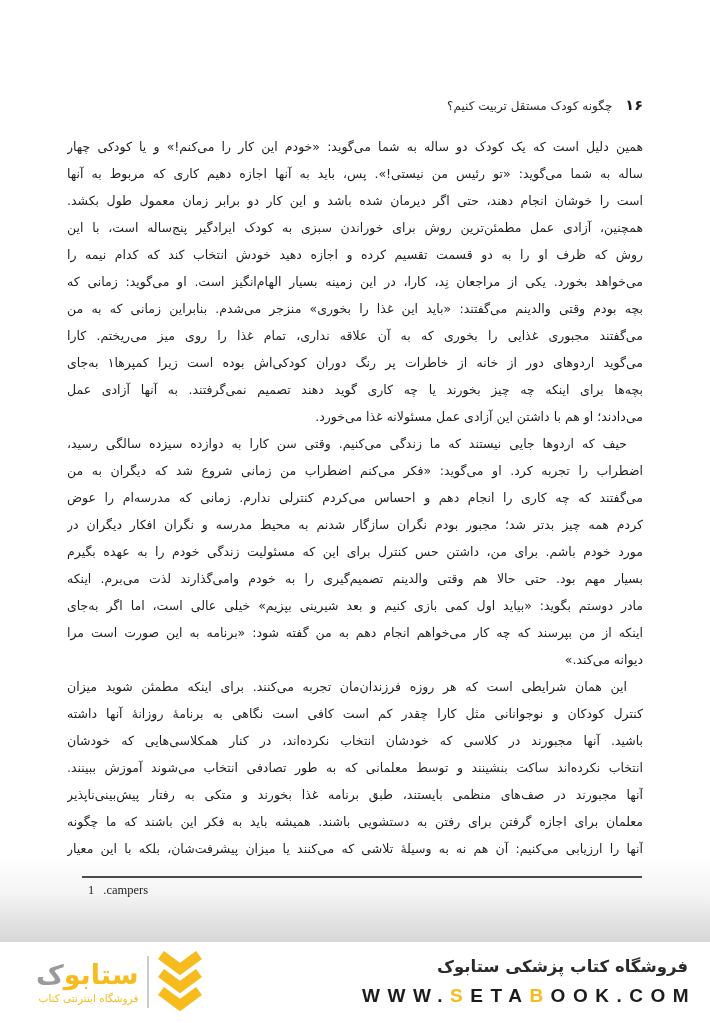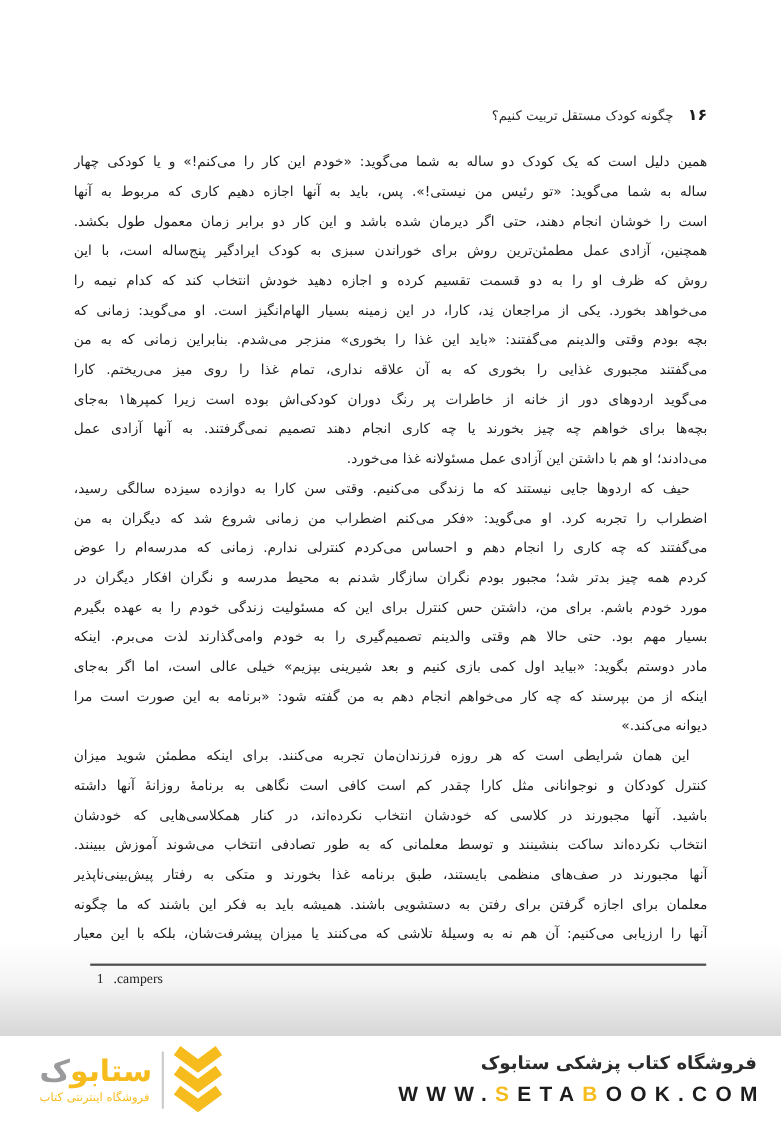--- a/index.html
+++ b/index.html
@@ -33,21 +33,21 @@
   }
   .footnote .fn-num{margin-right:9px;}
   
   .page-shadow{
     position:absolute;top:856px;left:0;width:710px;height:86px;
     background:linear-gradient(180deg,#ffffff 0%,#f4f4f4 45%,#e3e3e3 75%,#d7d7d7 100%);
   }
   
   .footer{position:absolute;top:942px;left:0;width:710px;height:81px;background:#ffffff;}
   .footer-brand{position:absolute;left:36px;top:9px;display:flex;align-items:center;gap:9px;}
-  .brand-text{display:flex;flex-direction:column;align-items:flex-start;}
+  .brand-text{display:flex;flex-direction:column;align-items:flex-end;}
   .brand-wordmark{
     direction:rtl;font-size:27px;font-weight:bold;line-height:30px;
     color:#f6bc1d;letter-spacing:1px;
   }
   .brand-wordmark .wm-accent{color:#9a9a9c;}
   .brand-tagline{direction:rtl;font-size:10.5px;color:#f6bc1d;margin-top:2px;}
   .brand-divider{width:1.5px;height:52px;background:#cccccc;}
   .footer-right{position:absolute;right:14px;top:12px;text-align:right;}
   .store-title{direction:rtl;font-size:16.5px;color:#2b2b2b;padding-left:2px;padding-right:8px;line-height:26px;font-weight:bold;}
   .site-url{
@@ -70,21 +70,21 @@
   <div class="body-text">
     <div class="line">همین دلیل است که یک کودک دو ساله به شما می‌گوید: «خودم این کار را می‌کنم!» و یا کودکی چهار</div>
     <div class="line">ساله به شما می‌گوید: «تو رئیس من نیستی!». پس، باید به آنها اجازه دهیم کاری که مربوط به آنها</div>
     <div class="line">است را خوشان انجام دهند، حتی اگر دیرمان شده باشد و این کار دو برابر زمان معمول طول بکشد.</div>
     <div class="line">همچنین، آزادی عمل مطمئن‌ترین روش برای خوراندن سبزی به کودک ایرادگیر پنج‌ساله است، با این</div>
     <div class="line">روش که ظرف او را به دو قسمت تقسیم کرده و اجازه دهید خودش انتخاب کند که کدام نیمه را</div>
     <div class="line">می‌خواهد بخورد. یکی از مراجعان نِد، کارا، در این زمینه بسیار الهام‌انگیز است. او می‌گوید: زمانی که</div>
     <div class="line">بچه بودم وقتی والدینم می‌گفتند: «باید این غذا را بخوری» منزجر می‌شدم. بنابراین زمانی که به من</div>
     <div class="line">می‌گفتند مجبوری غذایی را بخوری که به آن علاقه نداری، تمام غذا را روی میز می‌ریختم. کارا</div>
     <div class="line">می‌گوید اردوهای دور از خانه از خاطرات پر رنگ دوران کودکی‌اش بوده است زیرا کمپرها۱ به‌جای</div>
-    <div class="line">بچه‌ها برای خواهم چه چیز بخورند یا چه کاری انجام دهند تصمیم نمی‌گرفتند. به آنها آزادی عمل</div>
+    <div class="line">بچه‌ها برای اینکه چه چیز بخورند یا چه کاری گوید دهند تصمیم نمی‌گرفتند. به آنها آزادی عمل</div>
     <div class="line para-end">می‌دادند؛ او هم با داشتن این آزادی عمل مسئولانه غذا می‌خورد.</div>
 
     <div class="line indent">حیف که اردوها جایی نیستند که ما زندگی می‌کنیم. وقتی سن کارا به دوازده سیزده سالگی رسید،</div>
     <div class="line">اضطراب را تجربه کرد. او می‌گوید: «فکر می‌کنم اضطراب من زمانی شروع شد که دیگران به من</div>
     <div class="line">می‌گفتند که چه کاری را انجام دهم و احساس می‌کردم کنترلی ندارم. زمانی که مدرسه‌ام را عوض</div>
     <div class="line">کردم همه چیز بدتر شد؛ مجبور بودم نگران سازگار شدنم به محیط مدرسه و نگران افکار دیگران در</div>
     <div class="line">مورد خودم باشم. برای من، داشتن حس کنترل برای این که مسئولیت زندگی خودم را به عهده بگیرم</div>
     <div class="line">بسیار مهم بود. حتی حالا هم وقتی والدینم تصمیم‌گیری را به خودم وامی‌گذارند لذت می‌برم. اینکه</div>
     <div class="line">مادر دوستم بگوید: «بیاید اول کمی بازی کنیم و بعد شیرینی بپزیم» خیلی عالی است، اما اگر به‌جای</div>
     <div class="line">اینکه از من بپرسند که چه کار می‌خواهم انجام دهم به من گفته شود: «برنامه به این صورت است مرا</div>

